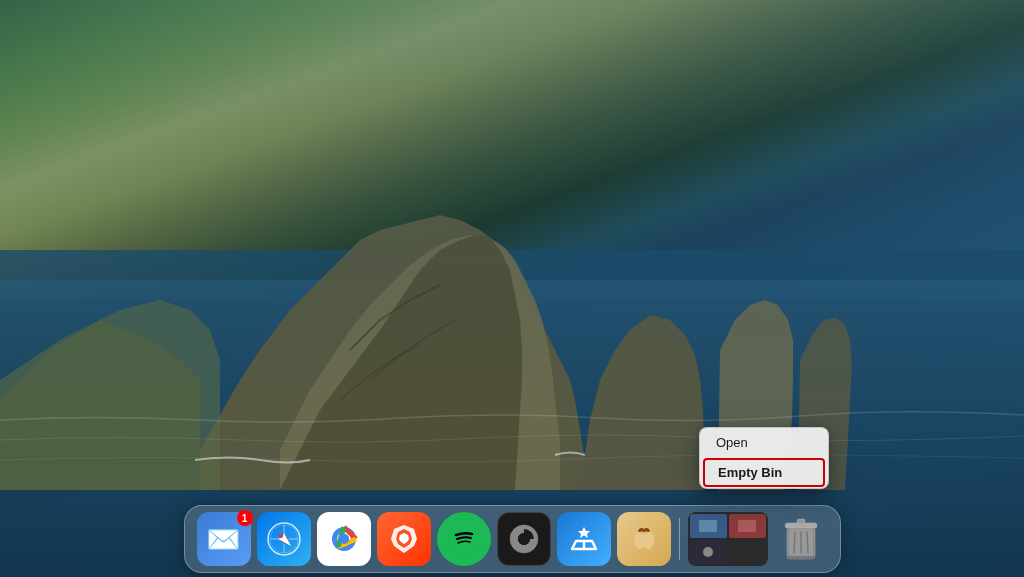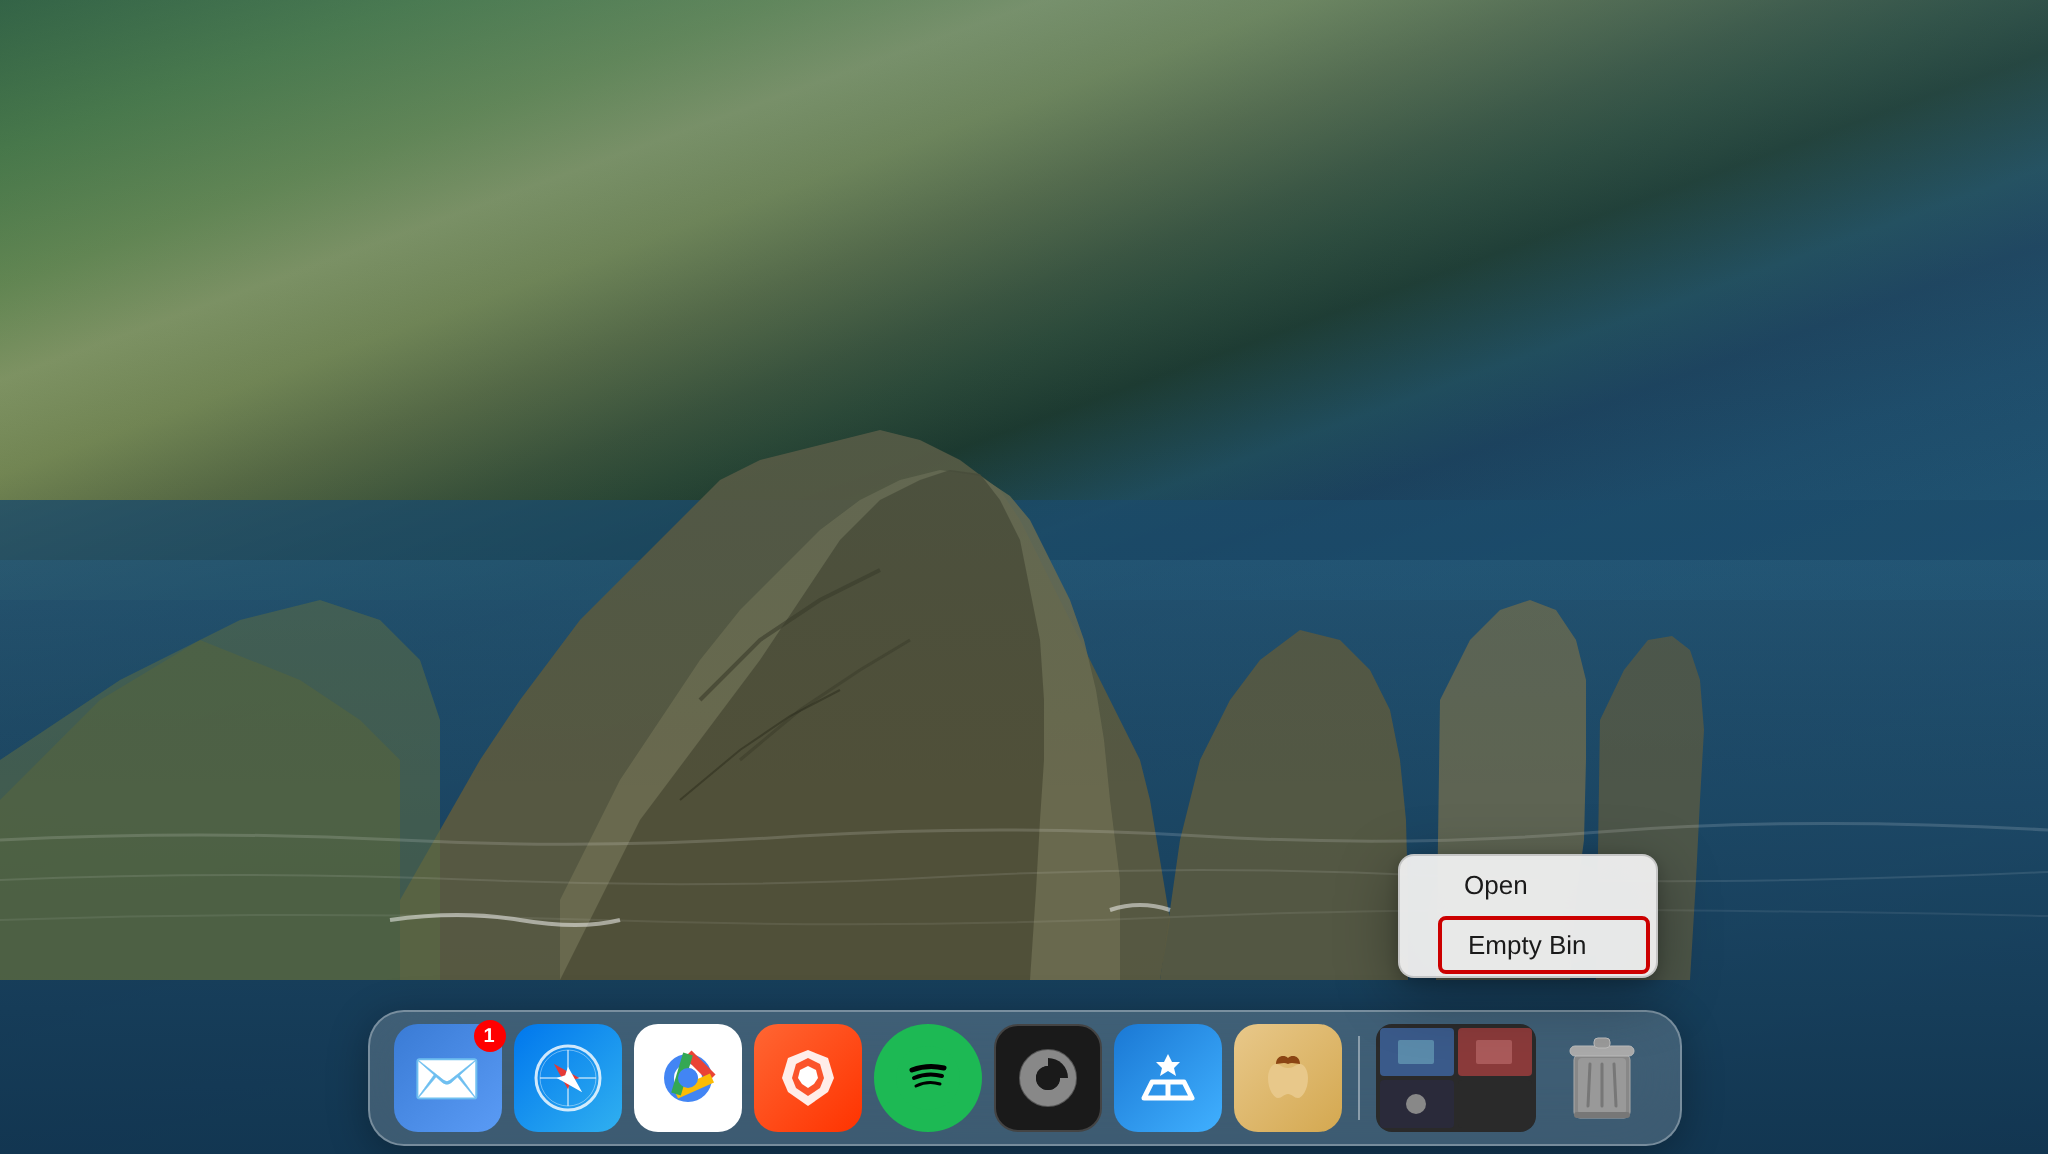--- a/index.html
+++ b/index.html
@@ -117,37 +117,37 @@
       bottom: 88px;
       background: rgba(240,240,240,0.95);
       backdrop-filter: blur(20px);
       -webkit-backdrop-filter: blur(20px);
       border-radius: 8px;
       box-shadow: 0 8px 30px rgba(0,0,0,0.35), 0 2px 8px rgba(0,0,0,0.2);
       overflow: hidden;
       z-index: 100;
       min-width: 130px;
       border: 1px solid rgba(0,0,0,0.15);
-      padding-left: 16px;
     }
 
     .context-menu-item {
       padding: 7px 16px;
       font-size: 13px;
       color: #1a1a1a;
       cursor: pointer;
       white-space: nowrap;
     }
 
     .context-menu-item.highlighted {
       background: transparent;
       border: 2px solid #cc0000;
       border-radius: 4px;
       margin: 1px 3px;
       padding: 5px 13px;
+      font-weight: bold;
     }
   </style>
 </head>
 <body>
 
 <div id="desktop-bg"></div>
 
 <div id="landscape-overlay">
   <svg width="1024" height="577" viewBox="0 0 1024 577" xmlns="http://www.w3.org/2000/svg">
 

